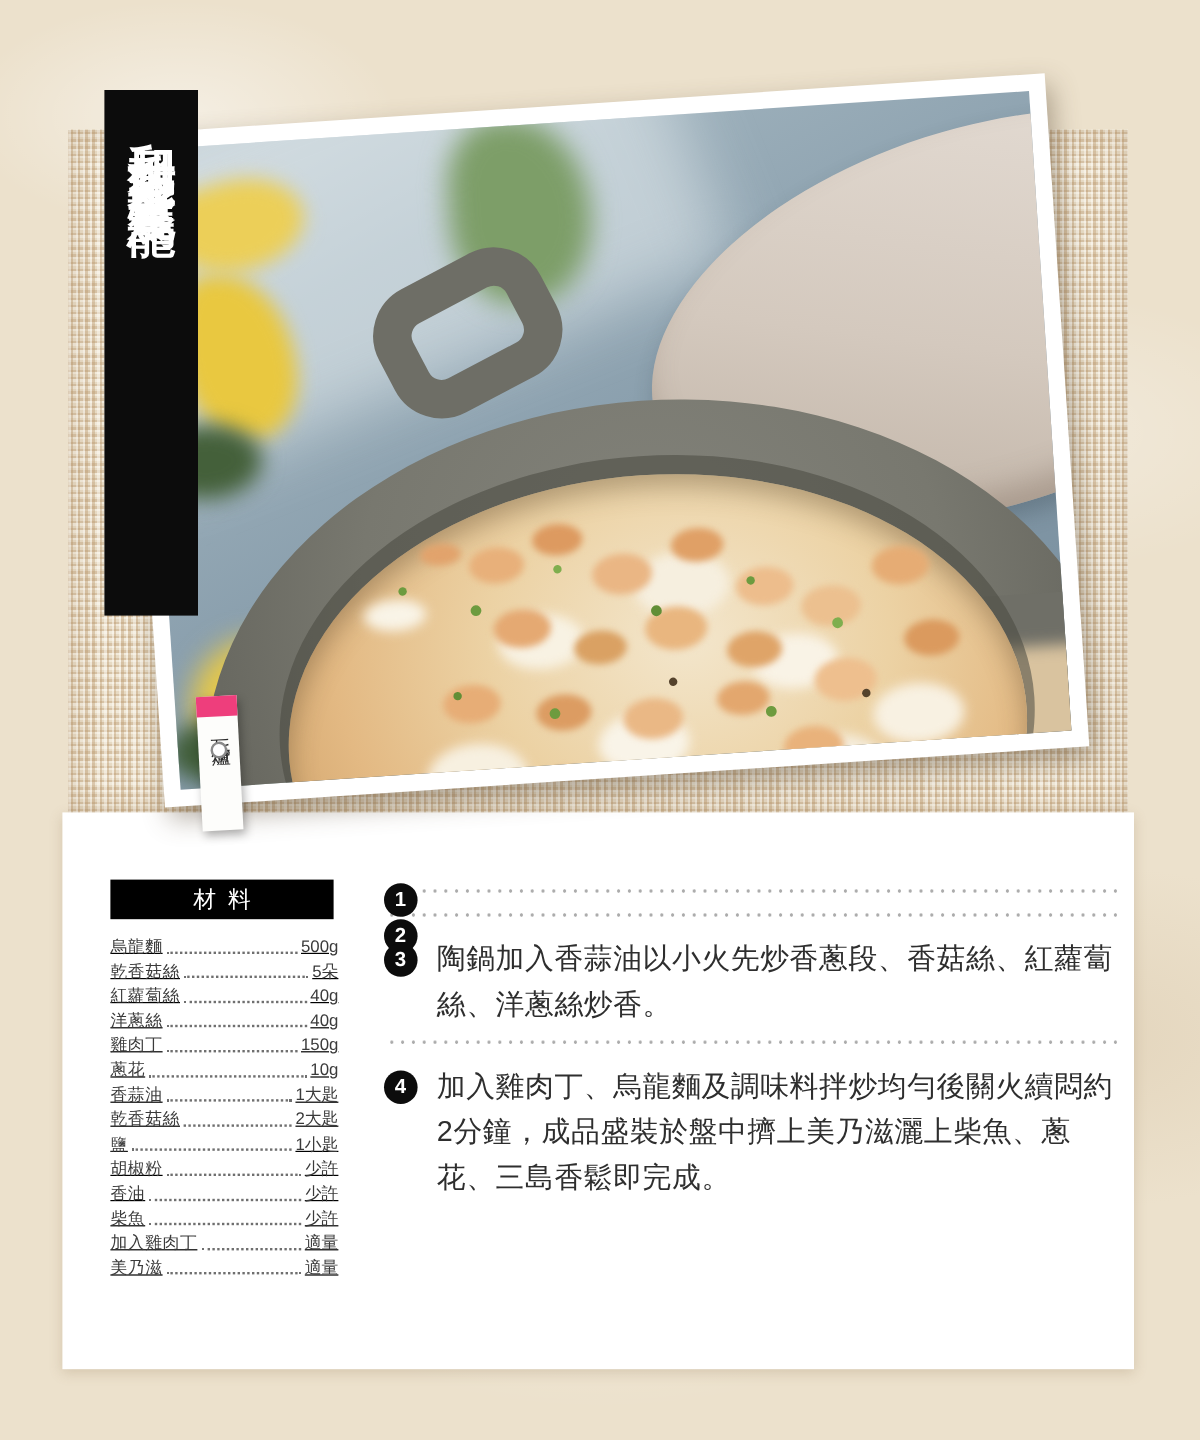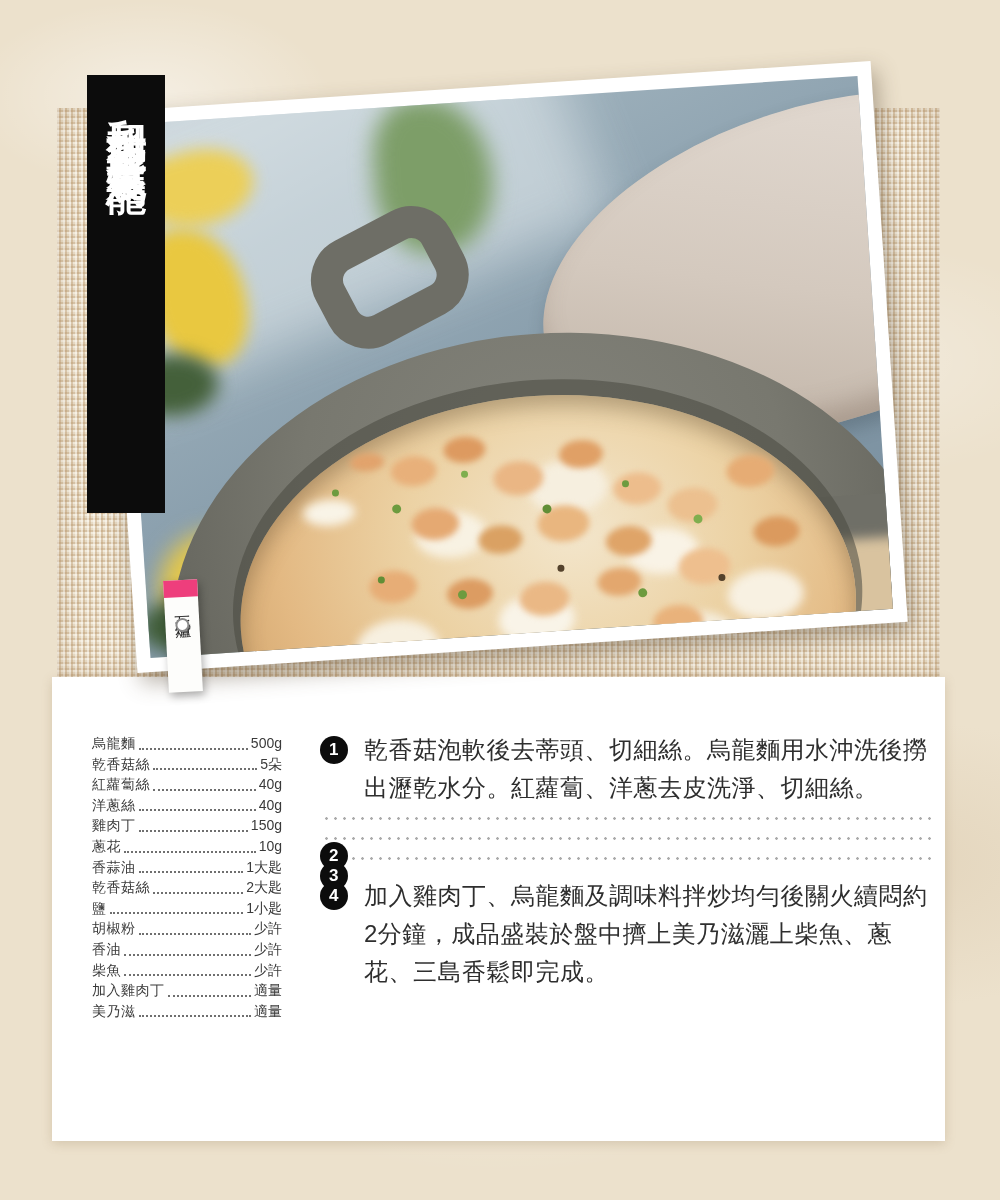--- a/index.html
+++ b/index.html
@@ -110,21 +110,21 @@
     letter-spacing:3px;color:#2b2b2b;margin-top:6px;}
   .tag-hole{width:14px;height:14px;border:2px solid #8a8a8a;border-radius:50%;
     margin-top:6px;background:#fff;box-sizing:border-box;}
   
   .panel{position:absolute;left:52px;top:677px;width:893px;height:464px;background:#fff;
     z-index:2;box-shadow:0 3px 10px rgba(130,105,70,.22);}
   .ing-col{position:absolute;left:40px;top:56px;width:190px;}
   .ing-header{width:186px;height:33px;background:#000;color:#fff;font-size:19px;
     letter-spacing:10px;text-indent:10px;display:flex;align-items:center;justify-content:center;
     box-sizing:border-box;}
-  .ing-list{}
+  .ing-list{margin-top:12px;text-decoration:underline;}
   .ing-row{display:flex;align-items:flex-end;font-size:14px;line-height:20.6px;color:#3a3a3a;}
   .ing-name{white-space:nowrap;letter-spacing:.5px;}
   .ing-dots{flex:1;border-bottom:2px dotted #6f6f6f;margin:0 3px 4px 3px;min-width:8px;}
   .ing-amt{white-space:nowrap;}
   .steps-col{position:absolute;left:268px;top:54px;width:612px;}
   .step{position:relative;padding-left:44px;font-size:24px;line-height:38px;color:#2e2e2e;
     letter-spacing:.5px;}
   .badge{position:absolute;left:0;top:5px;width:28px;height:28px;background:#0c0c0c;color:#fff;
     border-radius:50%;font-size:17px;font-weight:bold;display:flex;align-items:center;
     justify-content:center;}
@@ -166,20 +166,21 @@
 
   <div class="tag">
     <div class="tag-top" style="background:#ee3e7c;"></div>
     <div class="tag-label">瓦斯爐</div>
     <div class="tag-hole"></div>
   </div>
 
   <div class="panel">
 
     <div class="ing-col">
+      <div class="ing-header">材料</div>
       <div class="ing-list">
         <div class="ing-row">
             <span class="ing-name">烏龍麵</span>
             <span class="ing-dots"></span>
             <span class="ing-amt">500g</span>
           </div>
         <div class="ing-row">
             <span class="ing-name">乾香菇絲</span>
             <span class="ing-dots"></span>
             <span class="ing-amt">5朵</span>
@@ -243,29 +244,29 @@
             <span class="ing-name">美乃滋</span>
             <span class="ing-dots"></span>
             <span class="ing-amt">適量</span>
           </div>
       </div>
     </div>
 
     <div class="steps-col">
       <div class="step">
         <span class="badge">1</span>
-        <span>乾香菇泡軟後去蒂頭、切細絲。烏龍麵用水沖洗後撈出瀝乾水分。紅蘿蔔、洋蔥去皮洗淨、切細絲。</span>
       </div>
       <div class="sep"></div>
       <div class="step">
         <span class="badge">2</span>
       </div>
       <div class="sep"></div>
       <div class="step">
         <span class="badge">3</span>
+        <span>陶鍋加入香蒜油以小火先炒香蔥段、香菇絲、紅蘿蔔絲、洋蔥絲炒香。</span>
       </div>
       <div class="sep"></div>
       <div class="step">
         <span class="badge">4</span>
         <span>加入雞肉丁、烏龍麵及調味料拌炒均勻後關火續悶約2分鐘，成品盛裝於盤中擠上美乃滋灑上柴魚、蔥花、三島香鬆即完成。</span>
       </div>
     </div>
 
   </div>
 </div>

